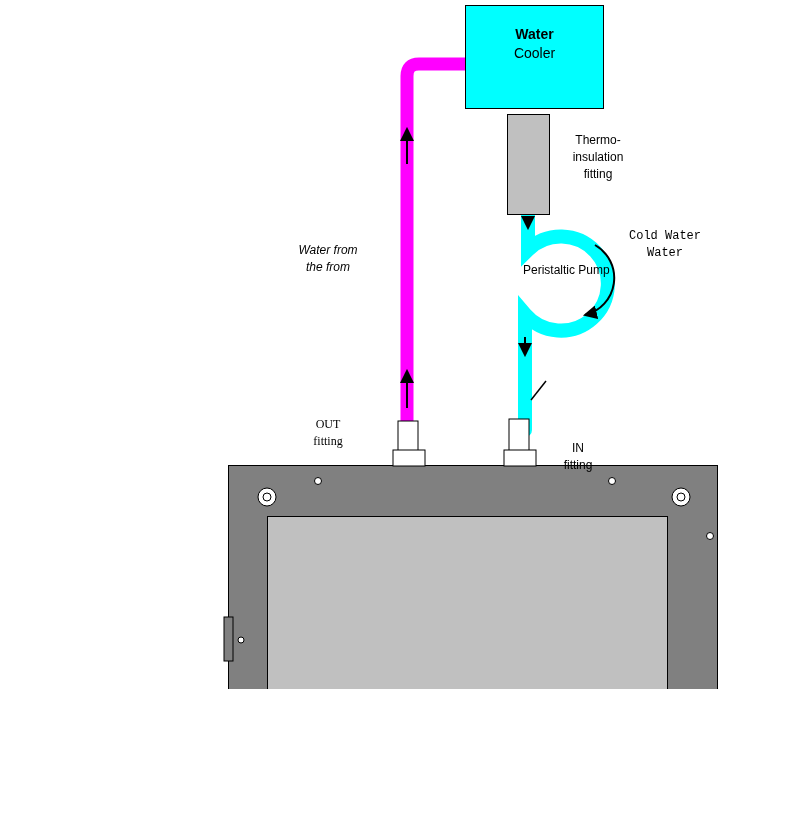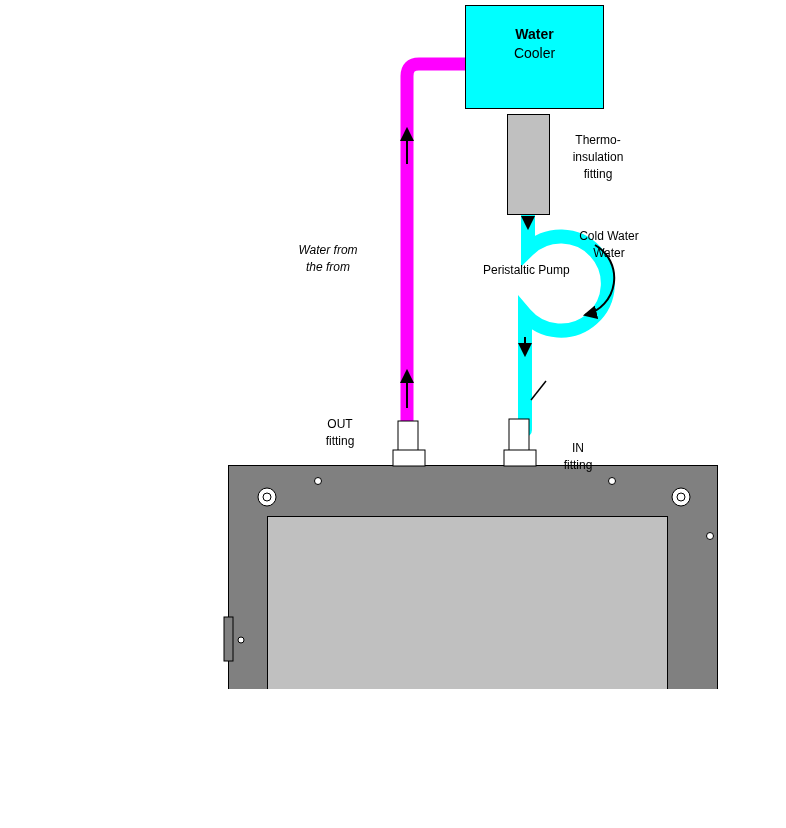--- a/index.html
+++ b/index.html
@@ -1,21 +1,21 @@
 <!DOCTYPE html>
 <html><head>
 <meta charset="utf-8">
 <style>
   html,body { margin:0; padding:0; background:#ffffff; }
   .stage {
     position:relative; width:786px; height:689px; background:#ffffff;
     font-family:"Liberation Sans", sans-serif; color:#000000; overflow:hidden;
   }
   .label { position:absolute; font-size:12px; line-height:17px; text-align:center; white-space:nowrap; }
-  .label.left { text-align:right; }
+  .label.left { text-align:right;margin-left:40px; }
 
   .cooler {
     position:absolute; left:465px; top:5px; width:139px; height:104px;
     background:#00ffff; border:1px solid #000; box-sizing:border-box;
     text-align:center; padding-top:19px; font-size:14px; line-height:19px;
   }
   .cooler .bold { font-weight:bold; }
 
   .sleeve {
     position:absolute; left:507px; top:114px; width:43px; height:101px;
@@ -100,33 +100,33 @@
   </div>
 
   <div class="sleeve"></div>
 
   <div class="label" style="left:557px; top:132px; width:82px;">
     <div>Thermo-</div>
     <div>insulation</div>
     <div>fitting</div>
   </div>
 
-  <div class="label" style="left:562px; top:228px; width:94px;">
+  <div class="label" style="left:618px; top:228px; width:94px;font-family:Liberation Mono, monospace;">
     <div>Cold Water</div>
     <div>Water</div>
   </div>
 
   <div class="label left" style="left:483px; top:262px;">Peristaltic Pump</div>
 
   <div class="label" style="left:284px; top:242px; width:88px;font-style:italic;">
     <div>Water from</div>
     <div>the from</div>
   </div>
 
-  <div class="label" style="left:312px; top:416px; width:56px;">
+  <div class="label" style="left:300px; top:416px; width:56px;font-family:Liberation Serif, serif;">
     <div>OUT</div>
     <div>fitting</div>
   </div>
 
   <div class="label" style="left:550px; top:440px; width:56px;">
     <div>IN</div>
     <div>fitting</div>
   </div>
 
 </div>

